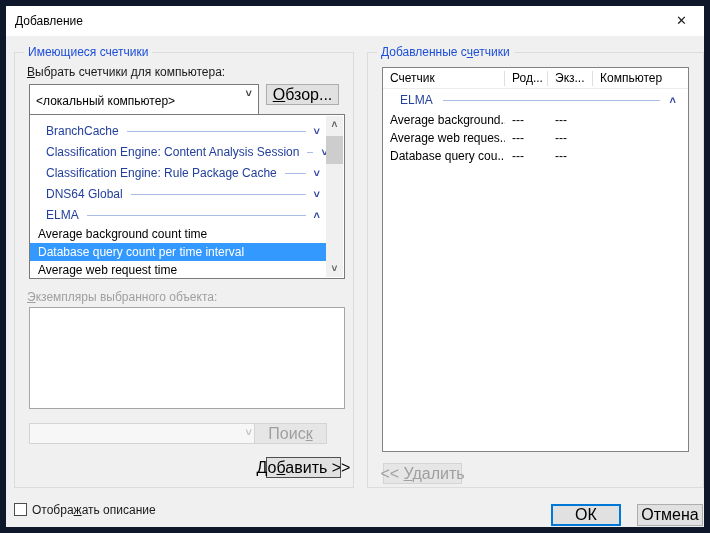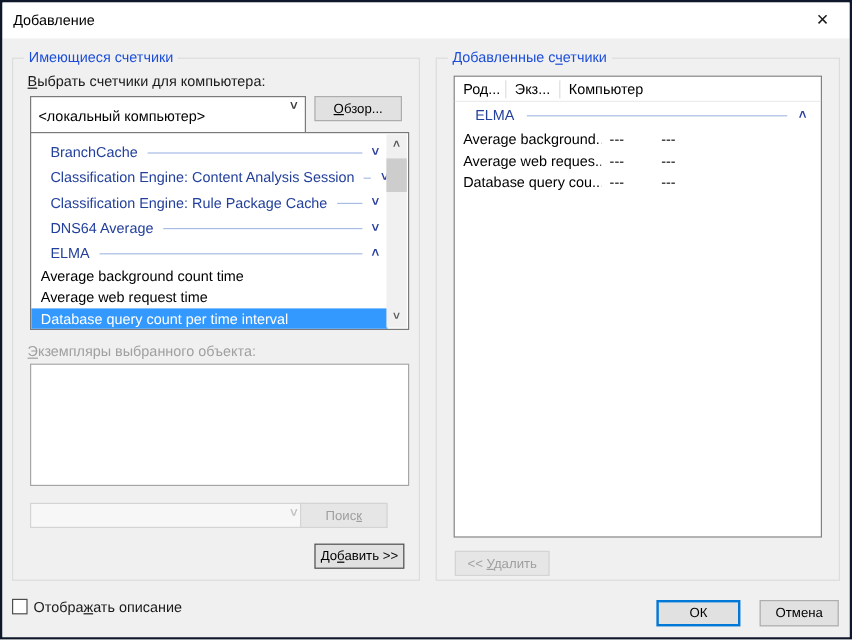--- a/index.html
+++ b/index.html
@@ -1,21 +1,21 @@
 <!DOCTYPE html>
 <html><head>
 <meta charset="utf-8">
 <style>
   * { margin:0; padding:0; box-sizing:border-box; }
   html,body { background:#cfcfcf; }
   body { font-family:"Liberation Sans","DejaVu Sans",sans-serif; font-size:12px; color:#000; }
 
   .window {
     position:relative; width:710px; height:533px;
-    background:#fff; border:2px solid #0f172a; overflow:hidden;
+    background:#fff; border:6px solid #0f172a; overflow:hidden;
   }
   .titlebar { position:absolute; left:0; top:0; right:0; height:30px; background:#fff; }
   .title { position:absolute; left:9px; top:8px; font-size:12px; color:#000; }
   .close-btn {
     position:absolute; right:0; top:0; width:45px; height:29px;
     display:flex; align-items:center; justify-content:center; cursor:default;
   }
   .close-btn span { font-size:13px; color:#1a1a1a; }
 
   .dlg-body { position:absolute; left:0; top:30px; right:0; bottom:0; background:#f0f0f0; }
@@ -37,21 +37,21 @@
   }
   .combo .chev {
     position:absolute; right:6px; top:2px; color:#3c3c3c; font-size:11px; font-weight:bold;
   }
   .combo.disabled { background:#f7f7f7; border-color:#d4d4d4; color:#a0a0a0; }
   .combo.disabled .chev { color:#c3c3c3; }
 
   .btn {
     position:absolute; background:#e1e1e1; border:1px solid #adadad;
     display:flex; align-items:center; justify-content:center;
-    font-size:11px; color:#000; cursor:default; white-space:nowrap;
+    font-size:16px; color:#000; cursor:default; white-space:nowrap;
   }
   .btn.disabled { background:#e6e6e6; border-color:#d4d4d4; color:#9f9f9f; }
   .btn.dark-border { border:1px solid #4f4f4f; }
   .btn.default { border:2px solid #0078d7; }
 
   .listbox {
     position:absolute; background:#fff; border:1px solid #7a7a7a; overflow:hidden;
   }
   .counters { padding-top:5px; }
   .lrow { display:flex; align-items:center; white-space:nowrap; overflow:hidden; }
@@ -130,37 +130,37 @@
         <span>Classification Engine: Content Analysis Session</span>
           <span class="gline"></span>
           <span class="chev">˅</span>
       </div>
       <div class="lrow group">
         <span>Classification Engine: Rule Package Cache</span>
           <span class="gline"></span>
           <span class="chev">˅</span>
       </div>
       <div class="lrow group">
-        <span>DNS64 Average</span>
+        <span>DNS64 Global</span>
           <span class="gline"></span>
           <span class="chev">˅</span>
       </div>
       <div class="lrow group">
         <span>ELMA</span>
           <span class="gline"></span>
           <span class="chev">˄</span>
       </div>
       <div class="lrow item">
           <span>Average background count time</span>
         </div>
+      <div class="lrow item selected">
+          <span>Database query count per time interval</span>
+        </div>
       <div class="lrow item">
           <span>Average web request time</span>
-        </div>
-      <div class="lrow item selected">
-          <span>Database query count per time interval</span>
         </div>
 
       <div class="scrollbar">
         <div class="sb-btn sb-up">
             <span>˄</span>
           </div>
         <div class="sb-thumb"></div>
         <div class="sb-btn sb-down">
             <span>˅</span>
           </div>
@@ -183,20 +183,21 @@
     <div class="btn dark-border" style="left:260px; top:421px; width:75px; height:21px;">
       <span><span>До</span><span class="ak">б</span><span>авить &gt;&gt;</span></span>
     </div>
 
     <div class="groupbox" style="left:361px; top:16px; width:337px; height:436px;">
       <span class="gb-label"><span>Добавленные с</span><span class="ak">ч</span><span>етчики</span></span>
     </div>
 
     <div class="table" style="left:376px; top:31px; width:307px; height:385px;">
       <div class="thead">
+        <div class="th col0">Счетчик</div>
         <div class="th col1">Род...</div>
         <div class="th col2">Экз...</div>
         <div class="th col3">Компьютер</div>
       </div>
       <div class="trow-group">
         <span>ELMA</span>
           <span class="gline"></span>
           <span class="chev">˄</span>
       </div>
       <div class="trow">

